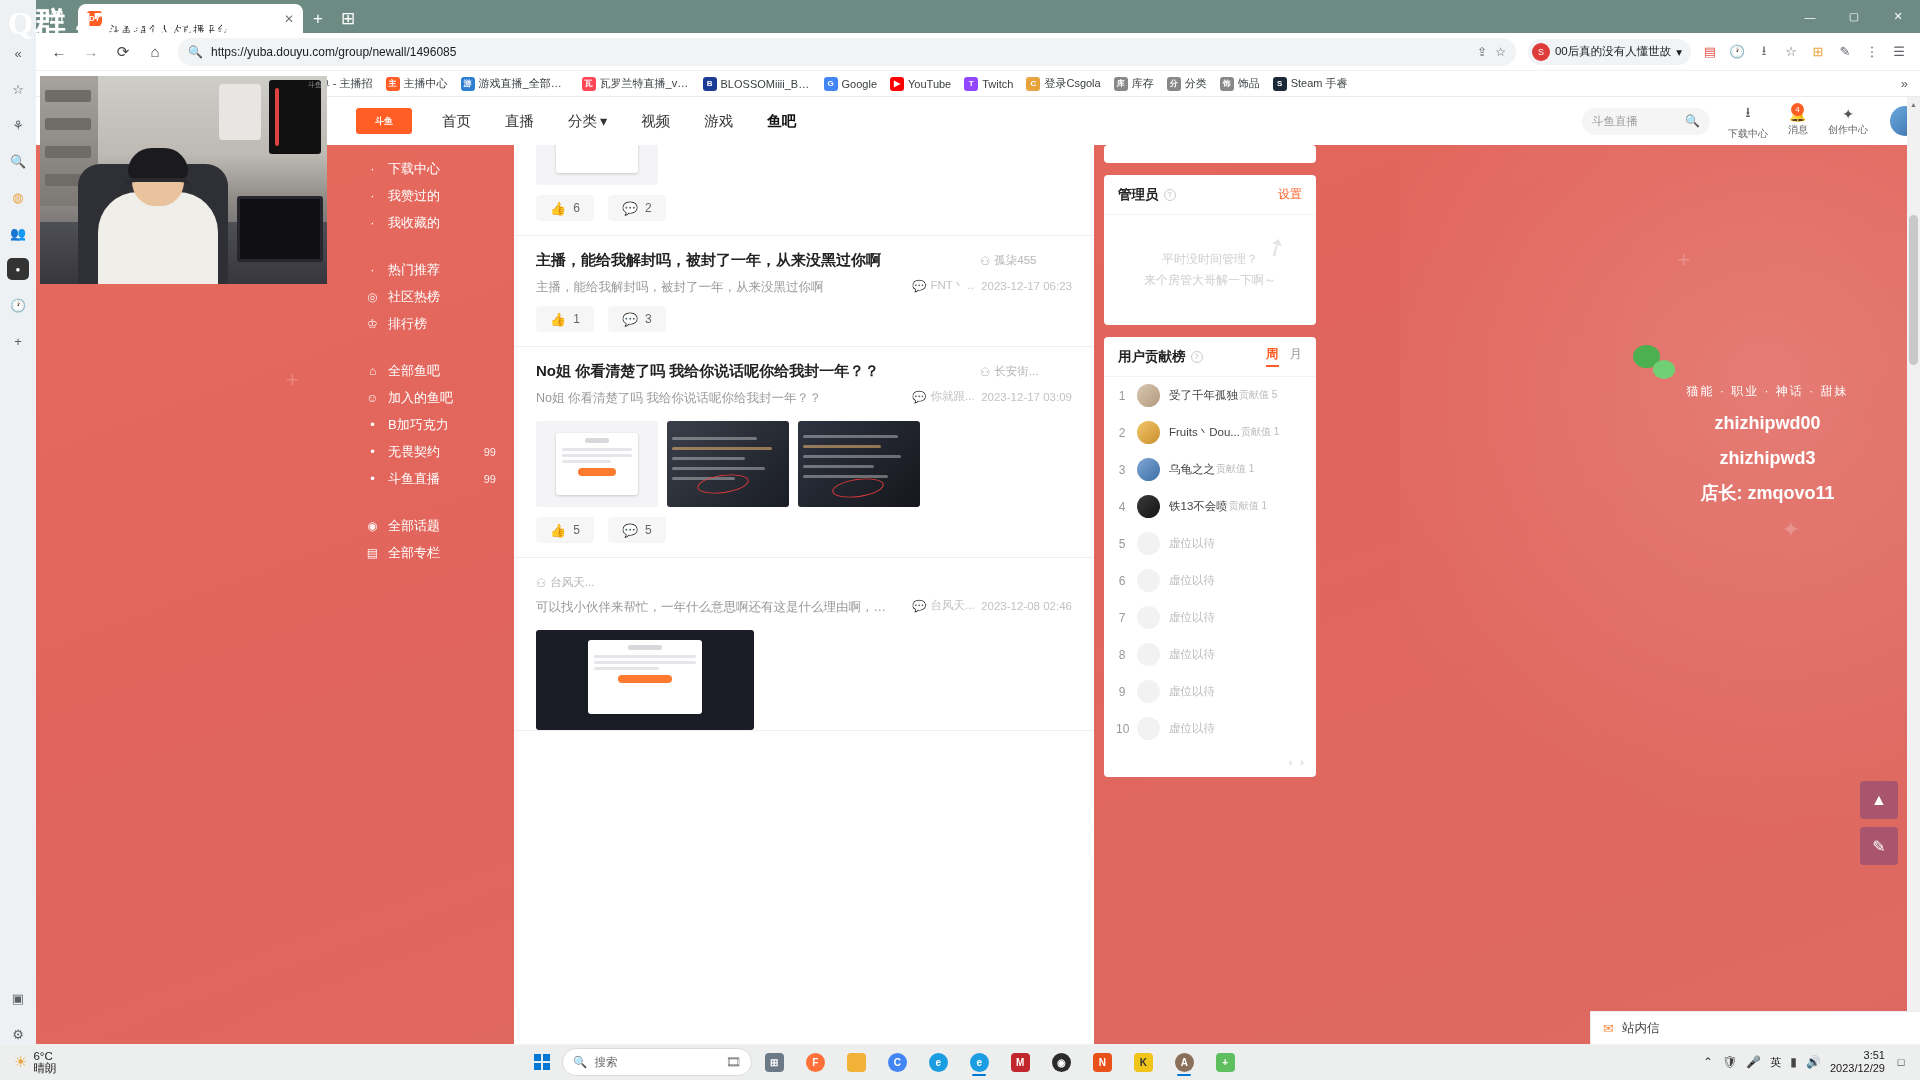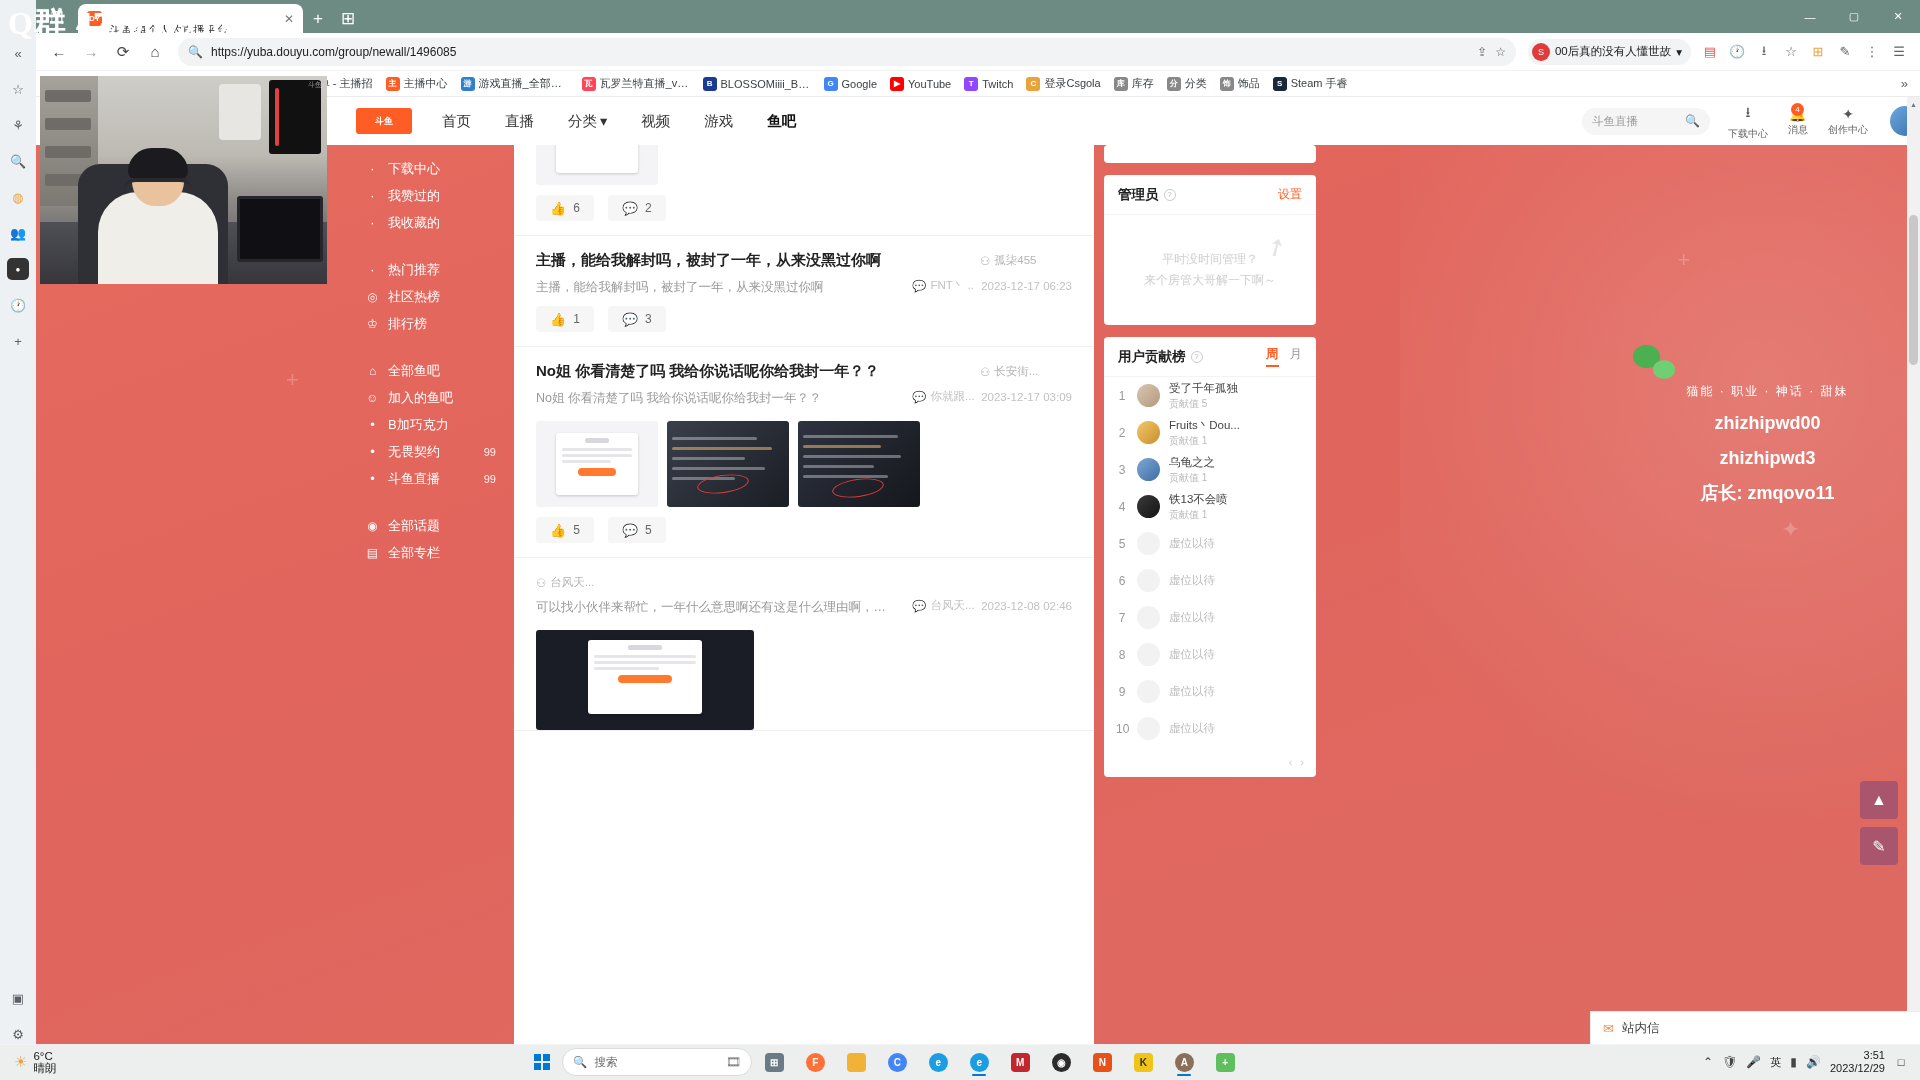--- a/index.html
+++ b/index.html
@@ -266,21 +266,21 @@
   }
   .mgr-empty .arrow { position:absolute; right:30px; top:18px; font-size:24px; color:#e4e4e4; transform:rotate(-30deg); }
   .rank-row {
     display: flex; align-items: center; height: 37px; padding: 0 12px; gap: 9px;
   }
   .rank-row .num { width: 12px; font-size: 12px; color: #999; text-align: center; flex:none; }
   .rank-row .rav {
     width: 23px; height: 23px; border-radius: 50%; background: #efefef; flex: none;
     overflow:hidden;
   }
-  .rank-row .rinfo { display: flex; flex-direction: column; gap: 1px; min-width:0; }
+  .rank-row .rinfo { display: flex; flex-direction: row; gap: 1px; min-width:0; }
   .rank-row .rname {
     font-size: 11.5px; color: #444; white-space: nowrap; overflow: hidden; text-overflow: ellipsis;
     max-width: 112px;
   }
   .rank-row .rval { font-size: 10px; color: #bbb; }
   .rank-row.empty .rav { background:#f2f2f2; }
   .rank-row.empty .rname { color:#bbb; }
   .rc-pager {
     display: flex; align-items: center; justify-content: flex-end; gap: 8px;
     height: 30px; padding-right: 12px; color: #ccc; font-size: 11px;

